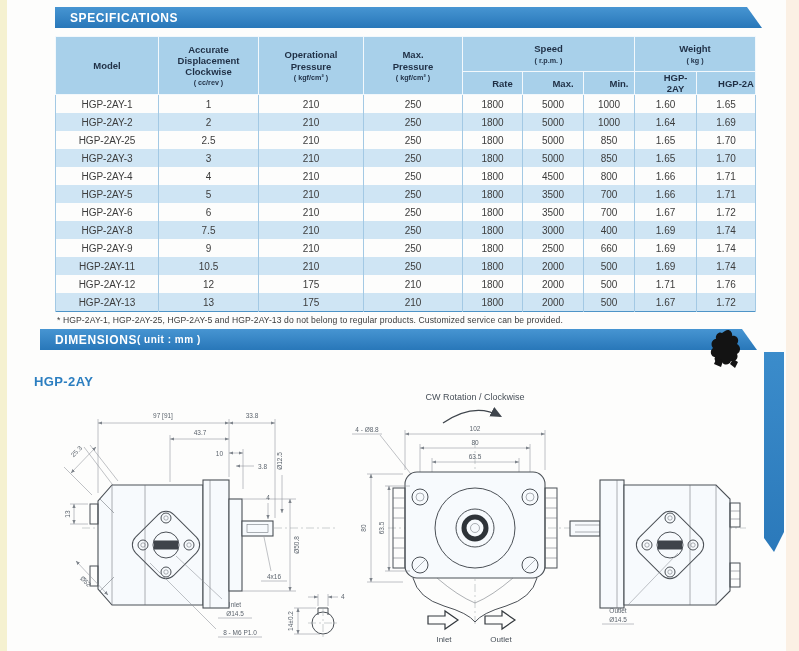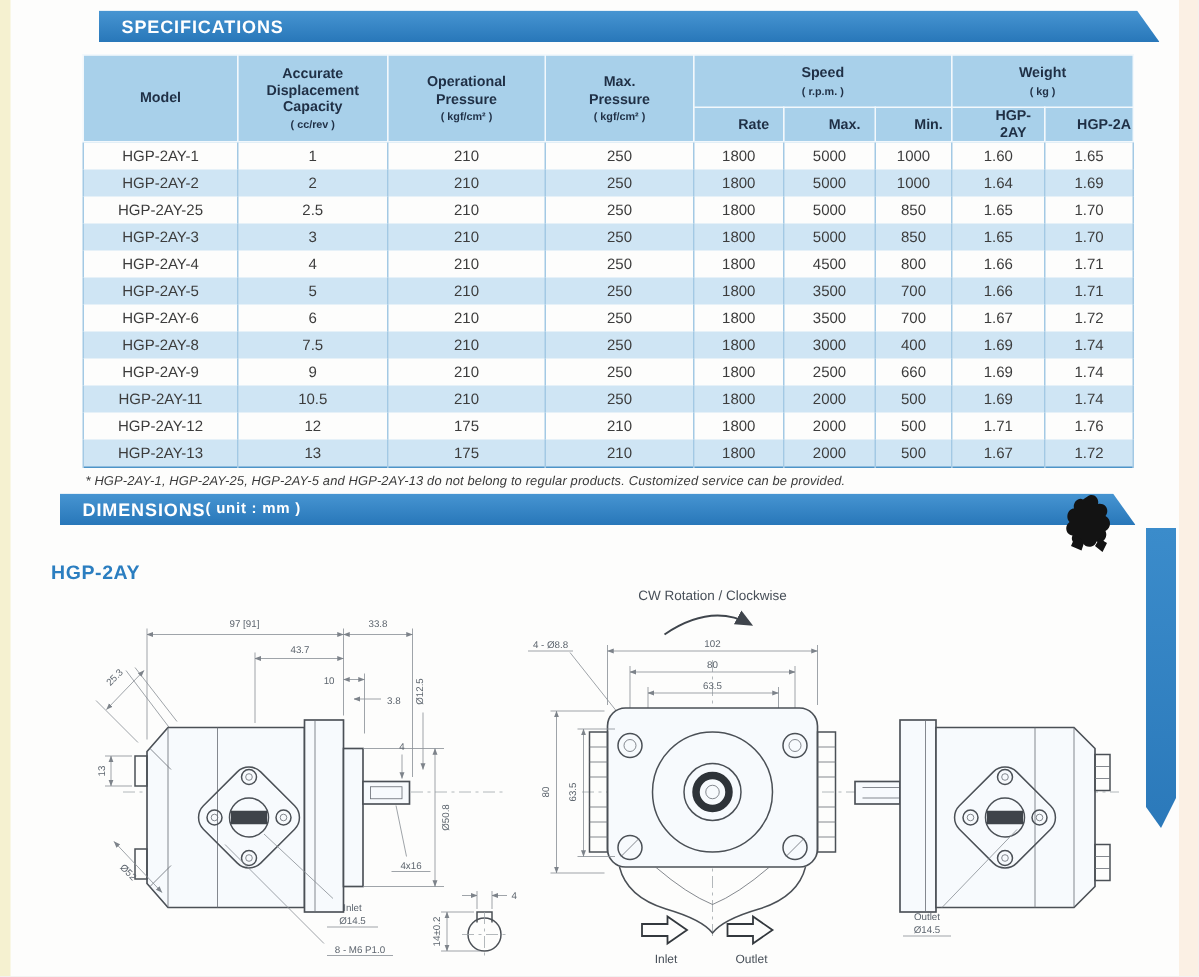--- a/index.html
+++ b/index.html
@@ -6,38 +6,38 @@
   #page{position:relative;width:799px;height:651px;background:#fdfdfc;overflow:hidden;
         font-family:"Liberation Sans",sans-serif;}
   .edge-left{position:absolute;left:0;top:0;width:7px;height:651px;background:#f5f1d0;}
   .edge-right{position:absolute;left:786px;top:0;width:13px;height:651px;background:#fbf0e4;}
 
   .bar{position:absolute;height:21px;background:linear-gradient(180deg,#4795d2,#2877b9);
        color:#fff;display:flex;align-items:center;
        clip-path:polygon(0 0,calc(100% - 15px) 0,100% 100%,0 100%);}
   .bar .t{font-weight:bold;font-size:12px;letter-spacing:.6px;padding-left:15px;}
   .bar .u{font-size:10px;font-weight:bold;letter-spacing:.5px;}
-  #spec-bar{left:66px;top:7px;width:707px;}
+  #spec-bar{left:55px;top:7px;width:707px;}
   #dim-bar{left:40px;top:329px;width:717px;}
 
   #spec-table{position:absolute;left:55px;top:36px;width:700px;border-collapse:collapse;
               border:1.5px solid #4e94c7;table-layout:fixed;}
   #spec-table th{background:#a8d0ea;color:#1f2f45;border:1.4px solid #f2f8fc;
                  padding:0;vertical-align:middle;}
   #spec-table .hn{font-size:9.5px;font-weight:bold;line-height:1.18;white-space:pre-line;}
   #spec-table .hu{font-size:7.2px;font-weight:bold;margin-top:1px;}
   #spec-table thead tr.sub th{height:21px;font-size:9.5px;padding-left:20px;}
   #spec-table thead tr.top th{height:34px;}
   #spec-table thead tr.top th[rowspan]{height:57px;}
   #spec-table tbody td{font-size:10px;color:#3c3c3c;text-align:center;height:18px;
                  border-left:1px solid #a3c9e4;border-right:1px solid #a3c9e4;padding:0;}
   #spec-table tbody tr:nth-child(even){background:#cfe5f4;}
   #spec-table tbody tr:first-child td{border-top:1.6px solid #39739f;}
 
-  #footnote{position:absolute;left:57px;top:315px;font-size:8.6px;color:#3a3a3a;letter-spacing:.1px;font-style:italic;}
+  #footnote{position:absolute;left:57px;top:315px;font-size:8.6px;color:#3a3a3a;letter-spacing:.1px;}
   #model-heading{position:absolute;left:34px;top:374px;font-size:13px;font-weight:bold;color:#2b7ec0;letter-spacing:.4px;}
 
   #accent-bar{position:absolute;left:764px;top:352px;width:20px;height:200px;
      background:linear-gradient(180deg,#3b8ccb,#2b79ba);
      clip-path:polygon(0 0,100% 0,100% 90%,50% 100%,0 93%);}
   #stamp{position:absolute;left:703px;top:329px;}
 
   svg text{font-family:"Liberation Sans",sans-serif;}
   .o{fill:#f7fafd;stroke:#4b5056;stroke-width:1.1;}
   .o2{fill:none;stroke:#4b5056;stroke-width:1;}
@@ -71,21 +71,21 @@
         <col style="width:59px">
     </colgroup>
     <thead>
       <tr class="top">
         <th rowspan="2">
             <div class="hn">Model</div>
           </th>
         <th rowspan="2">
             <div class="hn">Accurate
 Displacement
-Capacity</div>
+Clockwise</div>
             <div class="hu">( cc/rev )</div>
           </th>
         <th rowspan="2">
             <div class="hn">Operational
 Pressure</div>
             <div class="hu">( kgf/cm² )</div>
           </th>
         <th rowspan="2">
             <div class="hn">Max.
 Pressure</div>

